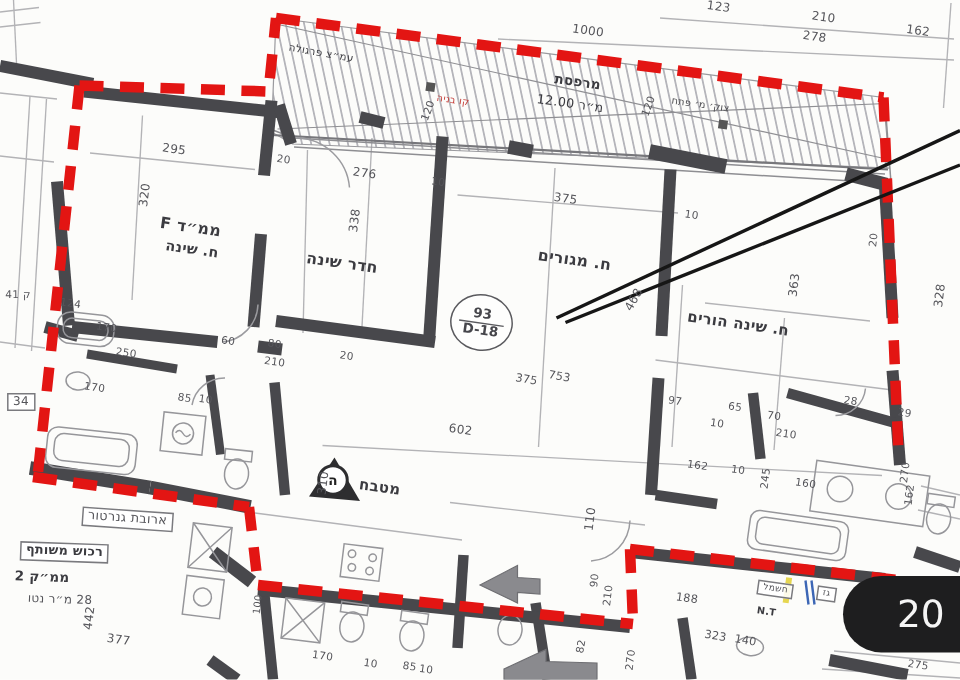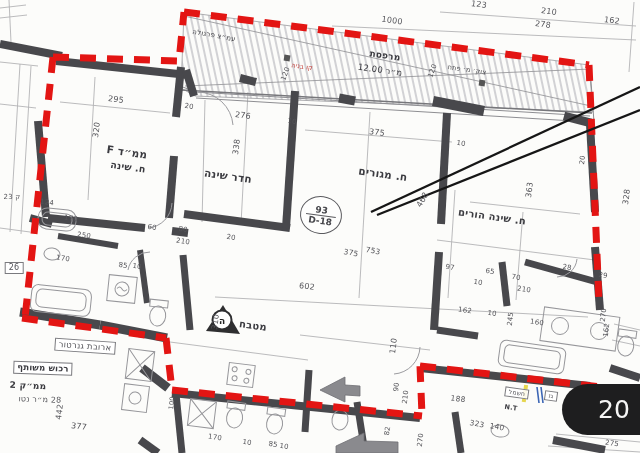--- a/index.html
+++ b/index.html
@@ -243,21 +243,21 @@
       <span class="lbl" style="left: 84px; top: 236px; font-size: 7px; transform: translate(-50%, -50%) rotate(8deg);">250</span>
       <span class="lbl" style="left: 152px; top: 228px; font-size: 7px; transform: translate(-50%, -50%) rotate(8deg);">60</span>
       <span class="lbl" style="left: 183px; top: 230px; font-size: 7px; transform: translate(-50%, -50%) rotate(8deg);">80</span>
       <span class="lbl" style="left: 183px; top: 242px; font-size: 7px; transform: translate(-50%, -50%) rotate(8deg);">210</span>
       <span class="lbl" style="left: 231px; top: 238px; font-size: 7px; transform: translate(-50%, -50%) rotate(8deg);">20</span>
       <span class="lbl" style="left: 123px; top: 266px; font-size: 7px; transform: translate(-50%, -50%) rotate(8deg);">85</span>
       <span class="lbl" style="left: 137px; top: 267px; font-size: 7px; transform: translate(-50%, -50%) rotate(8deg);">10</span>
       <span class="lbl" style="left: 63px; top: 259px; font-size: 7px; transform: translate(-50%, -50%) rotate(8deg);">170</span>
       <span class="lbl" style="left: 71px; top: 219px; font-size: 7px; transform: translate(-50%, -50%) rotate(8deg);">170</span>
       <span class="lbl" style="left: 47px; top: 203px; font-size: 7px; transform: translate(-50%, -50%) rotate(8deg);">124</span>
-      <span class="lbl" dir="rtl" style="left: 12px; top: 197px; font-size: 7px; transform: translate(-50%, -50%) rotate(0deg);">ק 23</span>
+      <span class="lbl" dir="rtl" style="left: 12px; top: 197px; font-size: 7px; transform: translate(-50%, -50%) rotate(0deg);">ק 41</span>
       <span class="lbl" style="left: 60px; top: 412px; font-size: 8px; transform: translate(-50%, -50%) rotate(-83deg);">442</span>
       <span class="lbl" style="left: 79px; top: 427px; font-size: 8px; transform: translate(-50%, -50%) rotate(8deg);">377</span>
       <span class="lbl" style="left: 450px; top: 268px; font-size: 7px; transform: translate(-50%, -50%) rotate(8deg);">97</span>
       <span class="lbl" style="left: 490px; top: 272px; font-size: 7px; transform: translate(-50%, -50%) rotate(8deg);">65</span>
       <span class="lbl" style="left: 516px; top: 278px; font-size: 7px; transform: translate(-50%, -50%) rotate(8deg);">70</span>
       <span class="lbl" style="left: 524px; top: 290px; font-size: 7px; transform: translate(-50%, -50%) rotate(8deg);">210</span>
       <span class="lbl" style="left: 478px; top: 283px; font-size: 7px; transform: translate(-50%, -50%) rotate(8deg);">10</span>
       <span class="lbl" style="left: 567px; top: 268px; font-size: 7px; transform: translate(-50%, -50%) rotate(8deg);">28</span>
       <span class="lbl" style="left: 603px; top: 276px; font-size: 7px; transform: translate(-50%, -50%) rotate(8deg);">29</span>
       <span class="lbl" style="left: 465px; top: 311px; font-size: 7px; transform: translate(-50%, -50%) rotate(8deg);">162</span>
@@ -271,21 +271,21 @@
       <span class="lbl" style="left: 458px; top: 399px; font-size: 7.5px; transform: translate(-50%, -50%) rotate(8deg);">188</span>
       <span class="lbl" style="left: 421px; top: 440px; font-size: 7px; transform: translate(-50%, -50%) rotate(-83deg);">270</span>
       <span class="lbl" style="left: 477px; top: 424px; font-size: 7.5px; transform: translate(-50%, -50%) rotate(10deg);">323</span>
       <span class="lbl" style="left: 497px; top: 427px; font-size: 7.5px; transform: translate(-50%, -50%) rotate(10deg);">140</span>
       <span class="lbl" style="left: 215px; top: 438px; font-size: 7px; transform: translate(-50%, -50%) rotate(8deg);">170</span>
       <span class="lbl" style="left: 247px; top: 443px; font-size: 7px; transform: translate(-50%, -50%) rotate(8deg);">10</span>
       <span class="lbl" style="left: 273px; top: 445px; font-size: 7px; transform: translate(-50%, -50%) rotate(8deg);">85</span>
       <span class="lbl" style="left: 284px; top: 447px; font-size: 7px; transform: translate(-50%, -50%) rotate(8deg);">10</span>
       <span class="lbl" style="left: 388px; top: 431px; font-size: 7px; transform: translate(-50%, -50%) rotate(-80deg);">82</span>
       <span class="lbl" style="left: 172px; top: 403px; font-size: 6.5px; transform: translate(-50%, -50%) rotate(-83deg);">100</span>
-      <span class="lbl boxed" style="left: 14px; top: 268px; font-size: 8px; transform: translate(-50%, -50%) rotate(0deg);">26</span>
+      <span class="lbl boxed" style="left: 14px; top: 268px; font-size: 8px; transform: translate(-50%, -50%) rotate(0deg);">34</span>
       <span class="lbl" dir="rtl" style="left: 214px; top: 36px; font-size: 7px; color: rgb(63, 63, 68); transform: translate(-50%, -50%) rotate(10deg);">עמ״צ פרגולה</span>
       <span class="lbl" dir="rtl" style="left: 302px; top: 67px; font-size: 6.5px; color: rgb(196, 59, 54); transform: translate(-50%, -50%) rotate(8deg);">קו בניה</span>
       <span class="lbl bold" dir="rtl" style="left: 385px; top: 56px; font-size: 9px; transform: translate(-50%, -50%) rotate(8deg);">מרפסת</span>
       <span class="lbl" dir="rtl" style="left: 380px; top: 70px; font-size: 8.5px; color: rgb(58, 58, 63); transform: translate(-50%, -50%) rotate(8deg);">מ״ר 12.00</span>
       <span class="lbl" dir="rtl" style="left: 467px; top: 70px; font-size: 6.5px; color: rgb(74, 74, 78); transform: translate(-50%, -50%) rotate(8deg);">צוק׳ מ׳ פתח</span>
       <span class="lbl boxed" dir="rtl" style="left: 85px; top: 346px; font-size: 8.5px; transform: translate(-50%, -50%) rotate(4deg);">ארובת גנרטור</span>
       <span class="lbl boxed bold" dir="rtl" style="left: 43px; top: 368px; font-size: 8.5px; transform: translate(-50%, -50%) rotate(2deg);">רכוש משותף</span>
       <span class="lbl bold" dir="rtl" style="left: 28px; top: 386px; font-size: 9px; transform: translate(-50%, -50%) rotate(2deg);">ממ״ק 2</span>
       <span class="lbl" dir="rtl" style="left: 40px; top: 400px; font-size: 8px; transform: translate(-50%, -50%) rotate(2deg);">28 מ״ר נטו</span>
       <span class="lbl boxed" dir="rtl" style="left: 517px; top: 393px; font-size: 6px; transform: translate(-50%, -50%) rotate(8deg);">חשמל</span>

